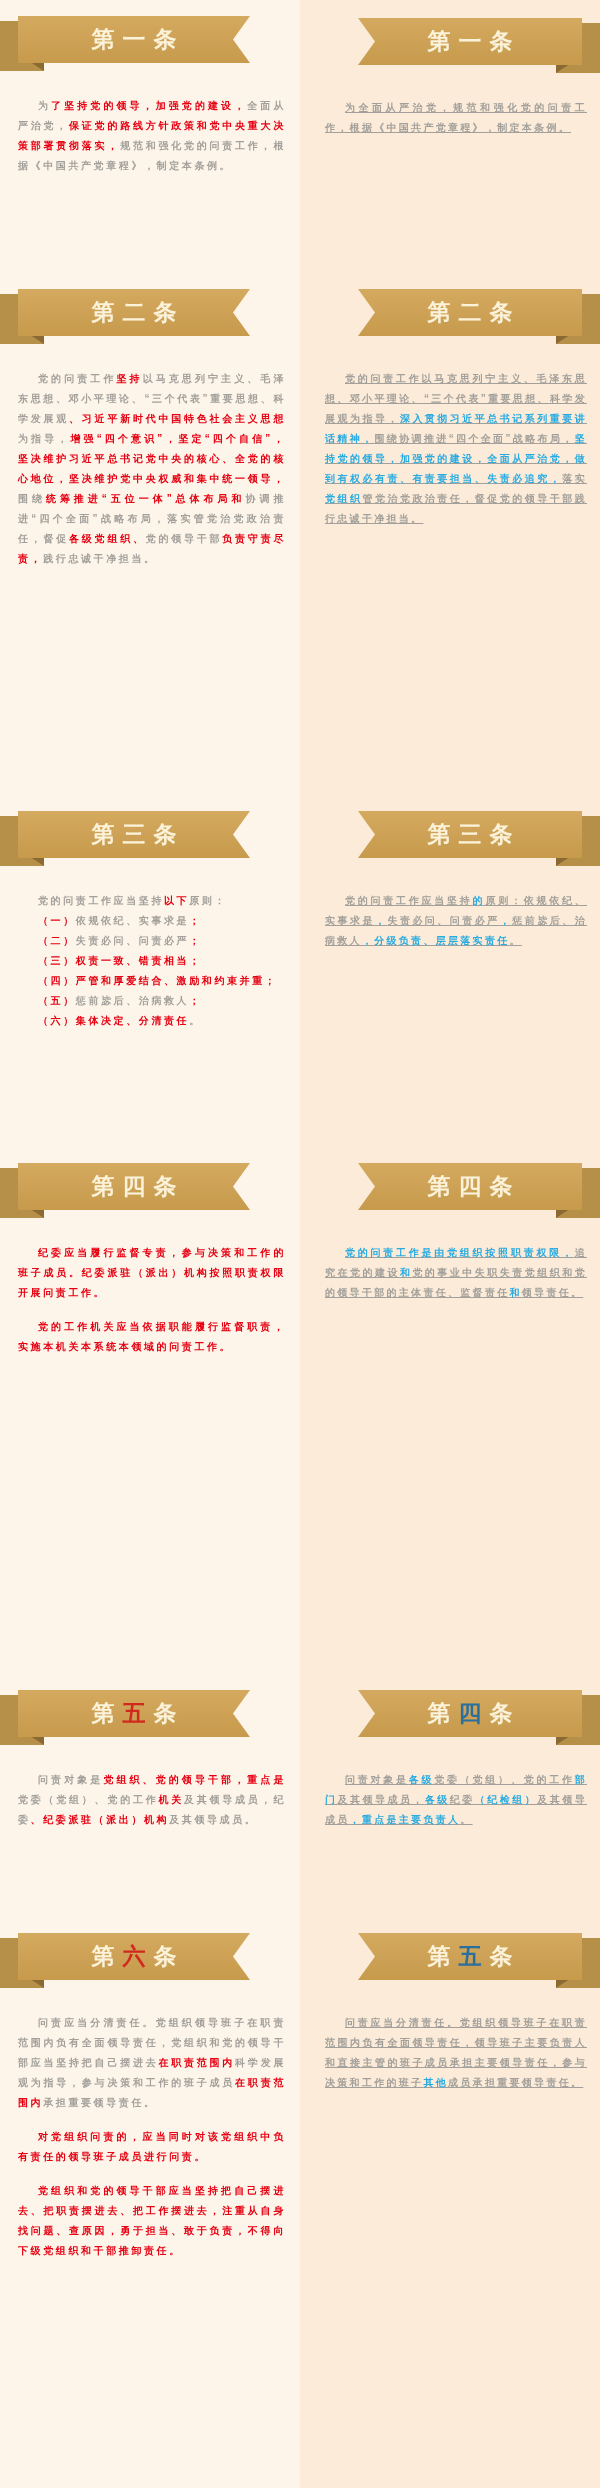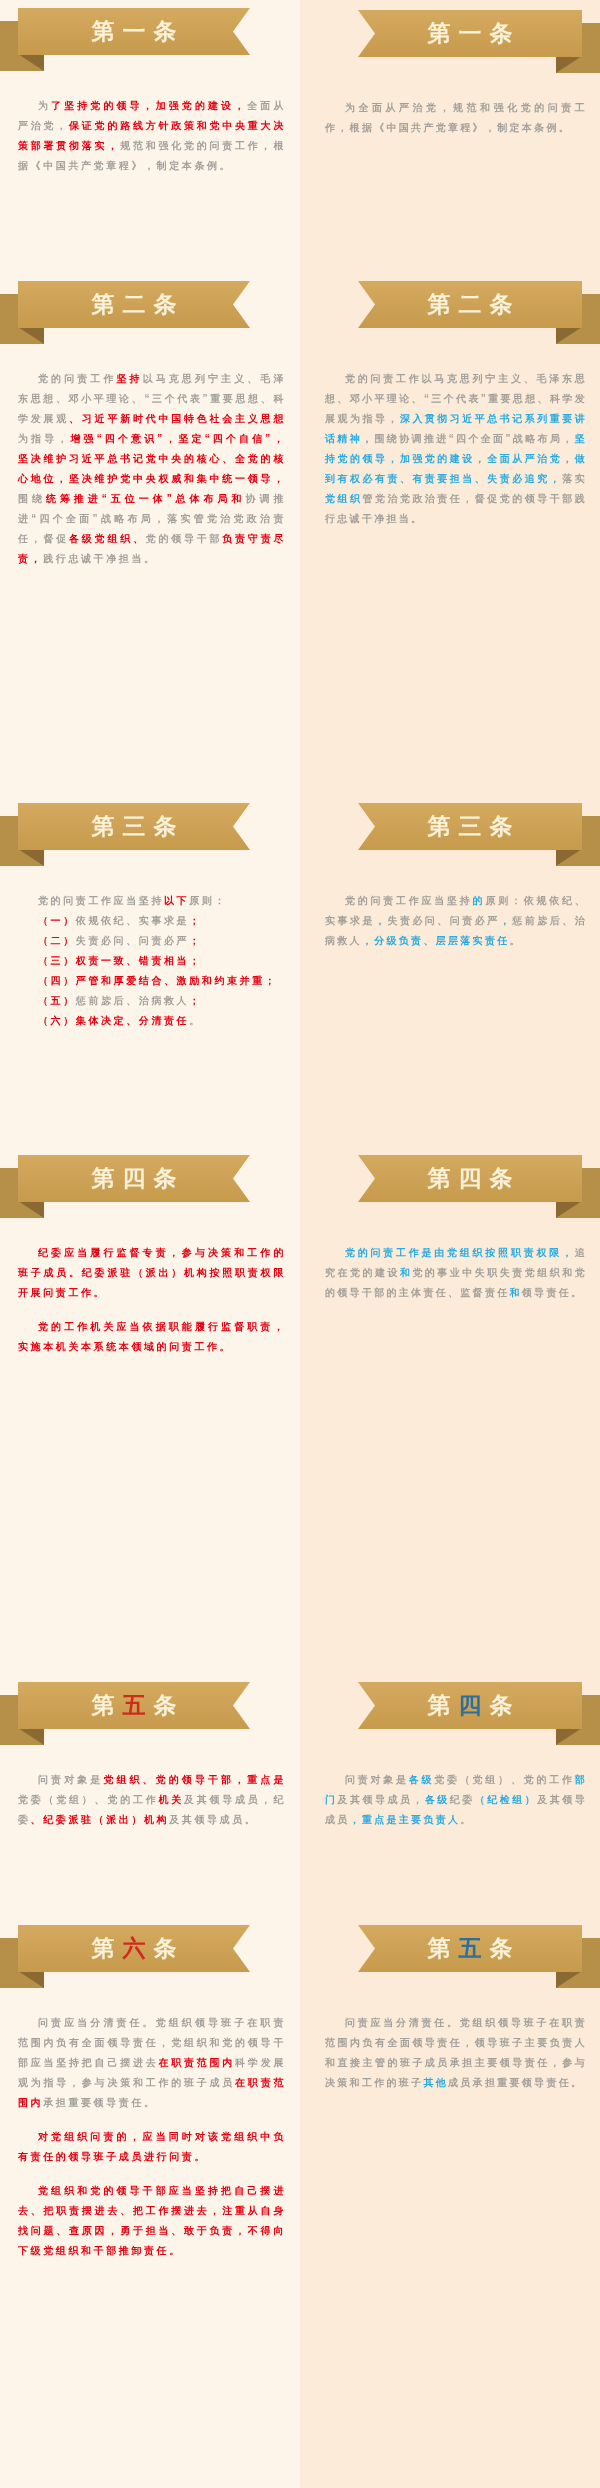--- a/index.html
+++ b/index.html
@@ -8,36 +8,36 @@
   .bg-half{position:absolute;top:0;height:100%;width:300px;}
   .bg-left{left:0;background:var(--bg-left);}
   .bg-right{left:300px;background:var(--bg-right);}
   .article{position:absolute;width:300px;}
   .article.left{left:0;}
   .article.right{left:300px;}
   
   .ribbon{position:relative;height:50px;}
   .tail{position:absolute;top:13px;width:44px;height:50px;background:var(--ribbon-mid);}
   .fold{position:absolute;top:46px;width:26px;height:17px;background:var(--ribbon-dark);}
-  .band{position:absolute;top:0;height:47px;background:linear-gradient(180deg,#d4aa60,#c79a4c);
+  .band{position:absolute;top:8px;height:47px;background:linear-gradient(180deg,#d4aa60,#c79a4c);
         display:flex;align-items:center;justify-content:center;}
   .left .tail{left:0;}
   .left .fold{left:18px;clip-path:polygon(0 0,100% 0,100% 100%);}
   .left .band{left:18px;right:50px;clip-path:polygon(0 0,100% 0,calc(100% - 17px) 50%,100% 100%,0 100%);}
   .right .tail{right:0;}
   .right .fold{right:18px;clip-path:polygon(0 0,100% 0,0 100%);}
   .right .band{left:58px;right:18px;clip-path:polygon(0 0,100% 0,100% 100%,0 100%,17px 50%);}
   .rtitle{font-family:"Liberation Serif","DejaVu Serif",serif;font-weight:700;font-size:23px;
           letter-spacing:8px;padding-left:8px;color:var(--banner-text);line-height:1;}
   .accent-red{color:var(--banner-red);}
   .accent-blue{color:var(--banner-blue);}
   
   .text{margin:38px 14px 0 18px;font-size:10px;line-height:20px;letter-spacing:2.6px;
         text-align:justify;font-weight:700;color:var(--gray);}
-  .right .text{margin-left:25px;margin-right:13px;letter-spacing:2.3px;}
+  .right .text{margin-left:25px;margin-right:13px;letter-spacing:2.3px;text-decoration:underline;}
   .text p{margin:0 0 14px;text-indent:2em;}
   .text p.tight{margin:0;}
   .run-gray{color:var(--gray);}
   .run-red{color:var(--red);}
   .run-blue{color:var(--blue);}
 </style>
 </head>
 <body>
 
 <div id="doc">

